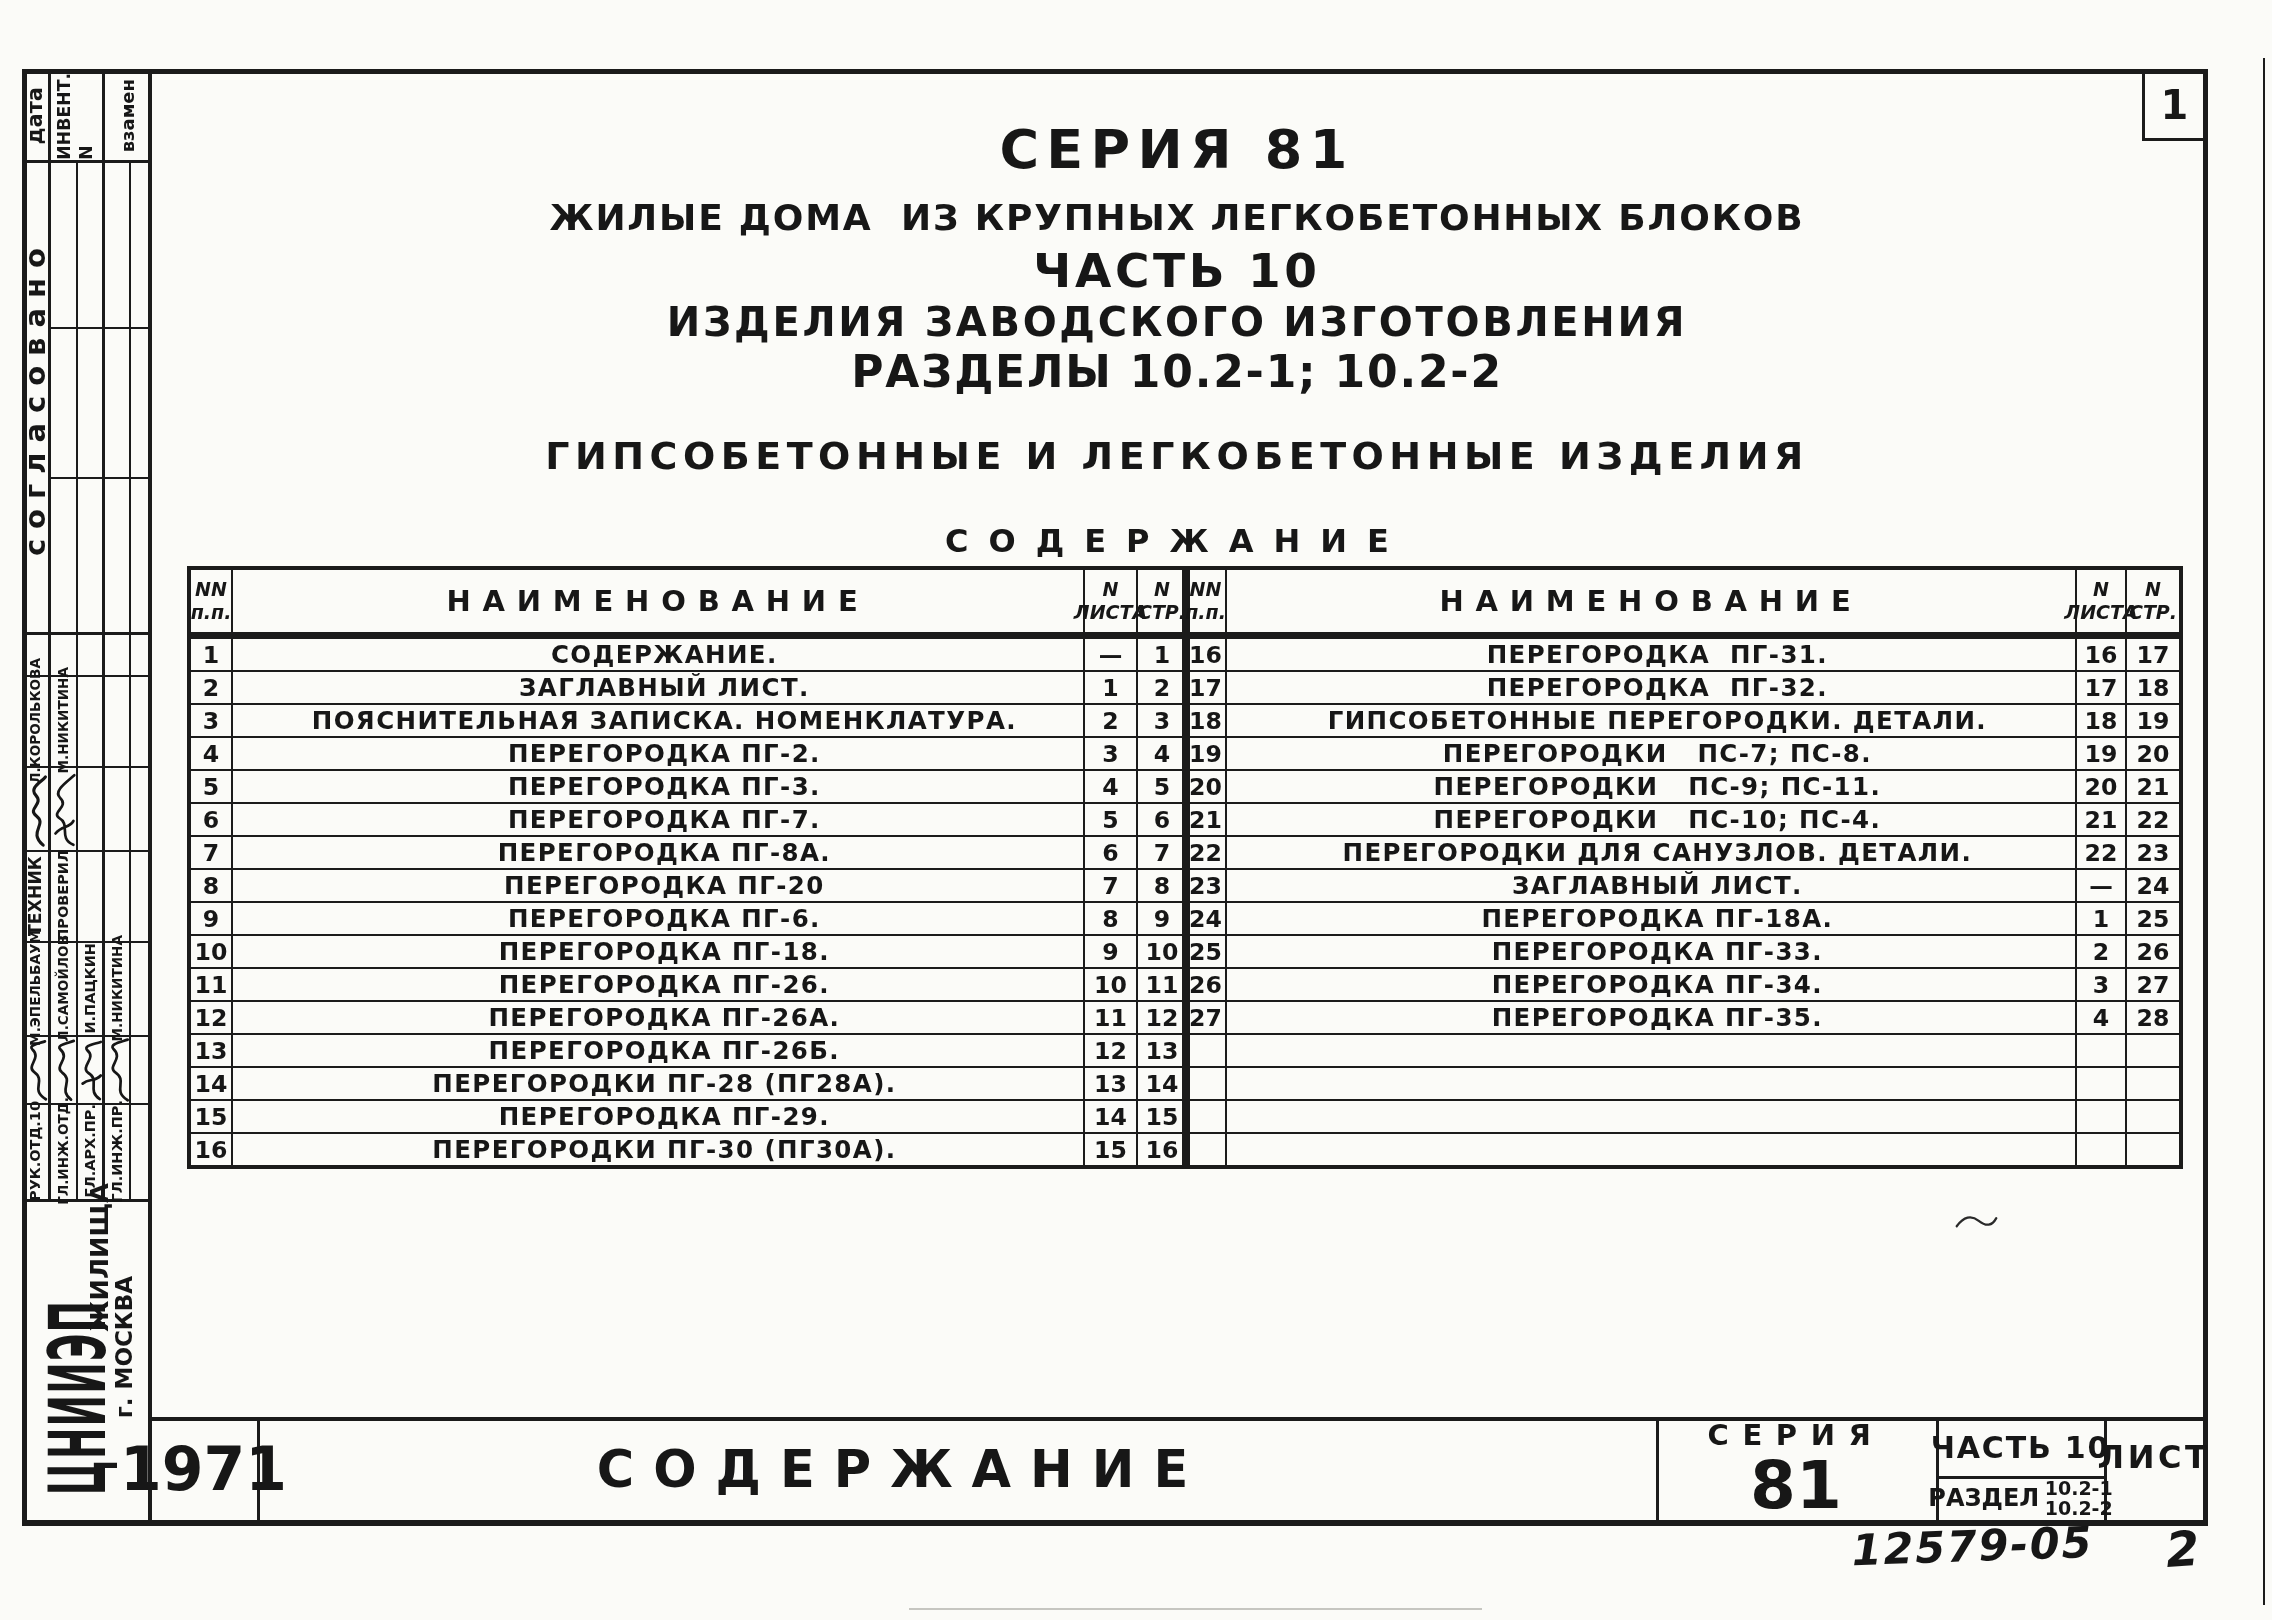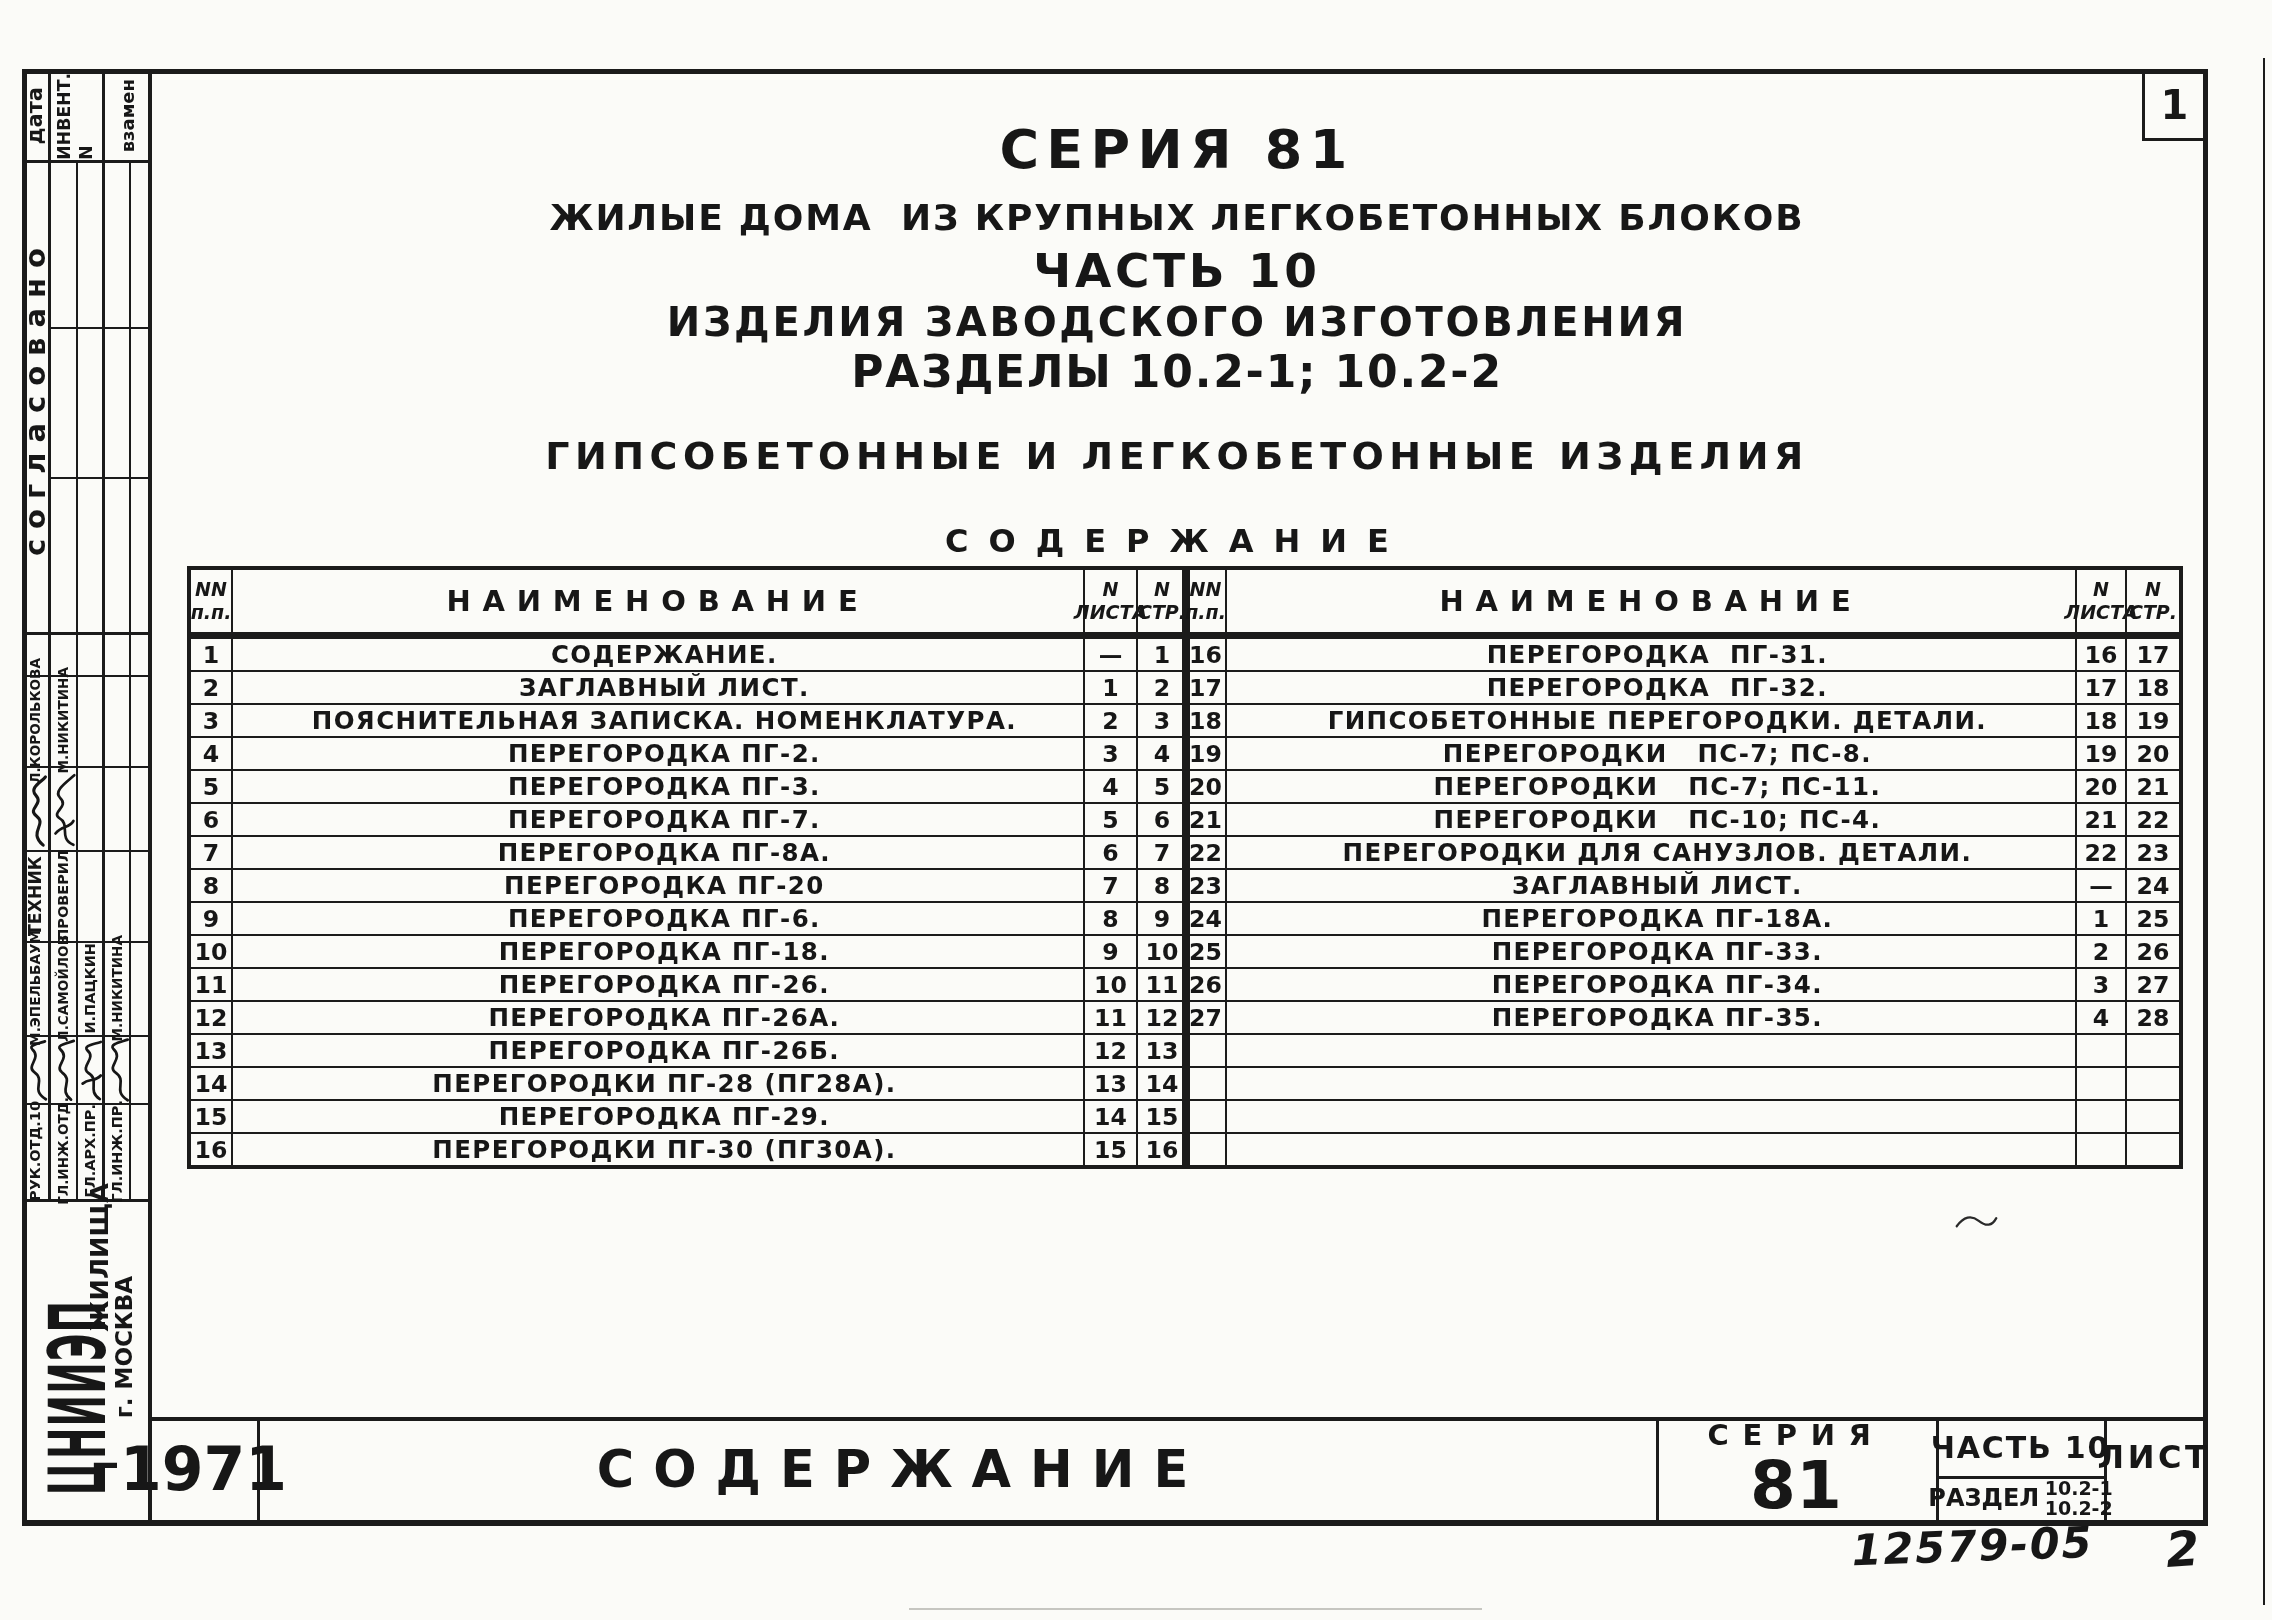--- a/index.html
+++ b/index.html
@@ -184,21 +184,21 @@
       <div class="td-num">18</div>
       <div class="td-num c0">18</div>
       <div class="td-name">ГИПСОБЕТОННЫЕ ПЕРЕГОРОДКИ. ДЕТАЛИ.</div>
       <div class="td-num">18</div>
       <div class="td-num">19</div>
       <div class="td-num c0">19</div>
       <div class="td-name">ПЕРЕГОРОДКИ   ПС-7; ПС-8.</div>
       <div class="td-num">19</div>
       <div class="td-num">20</div>
       <div class="td-num c0">20</div>
-      <div class="td-name">ПЕРЕГОРОДКИ   ПС-7; ПС-11.</div>
+      <div class="td-name">ПЕРЕГОРОДКИ   ПС-9; ПС-11.</div>
       <div class="td-num">20</div>
       <div class="td-num">21</div>
       <div class="td-num c0">21</div>
       <div class="td-name">ПЕРЕГОРОДКИ   ПС-10; ПС-4.</div>
       <div class="td-num">21</div>
       <div class="td-num">22</div>
       <div class="td-num c0">22</div>
       <div class="td-name">ПЕРЕГОРОДКИ ДЛЯ САНУЗЛОВ. ДЕТАЛИ.</div>
       <div class="td-num">22</div>
       <div class="td-num">23</div>

